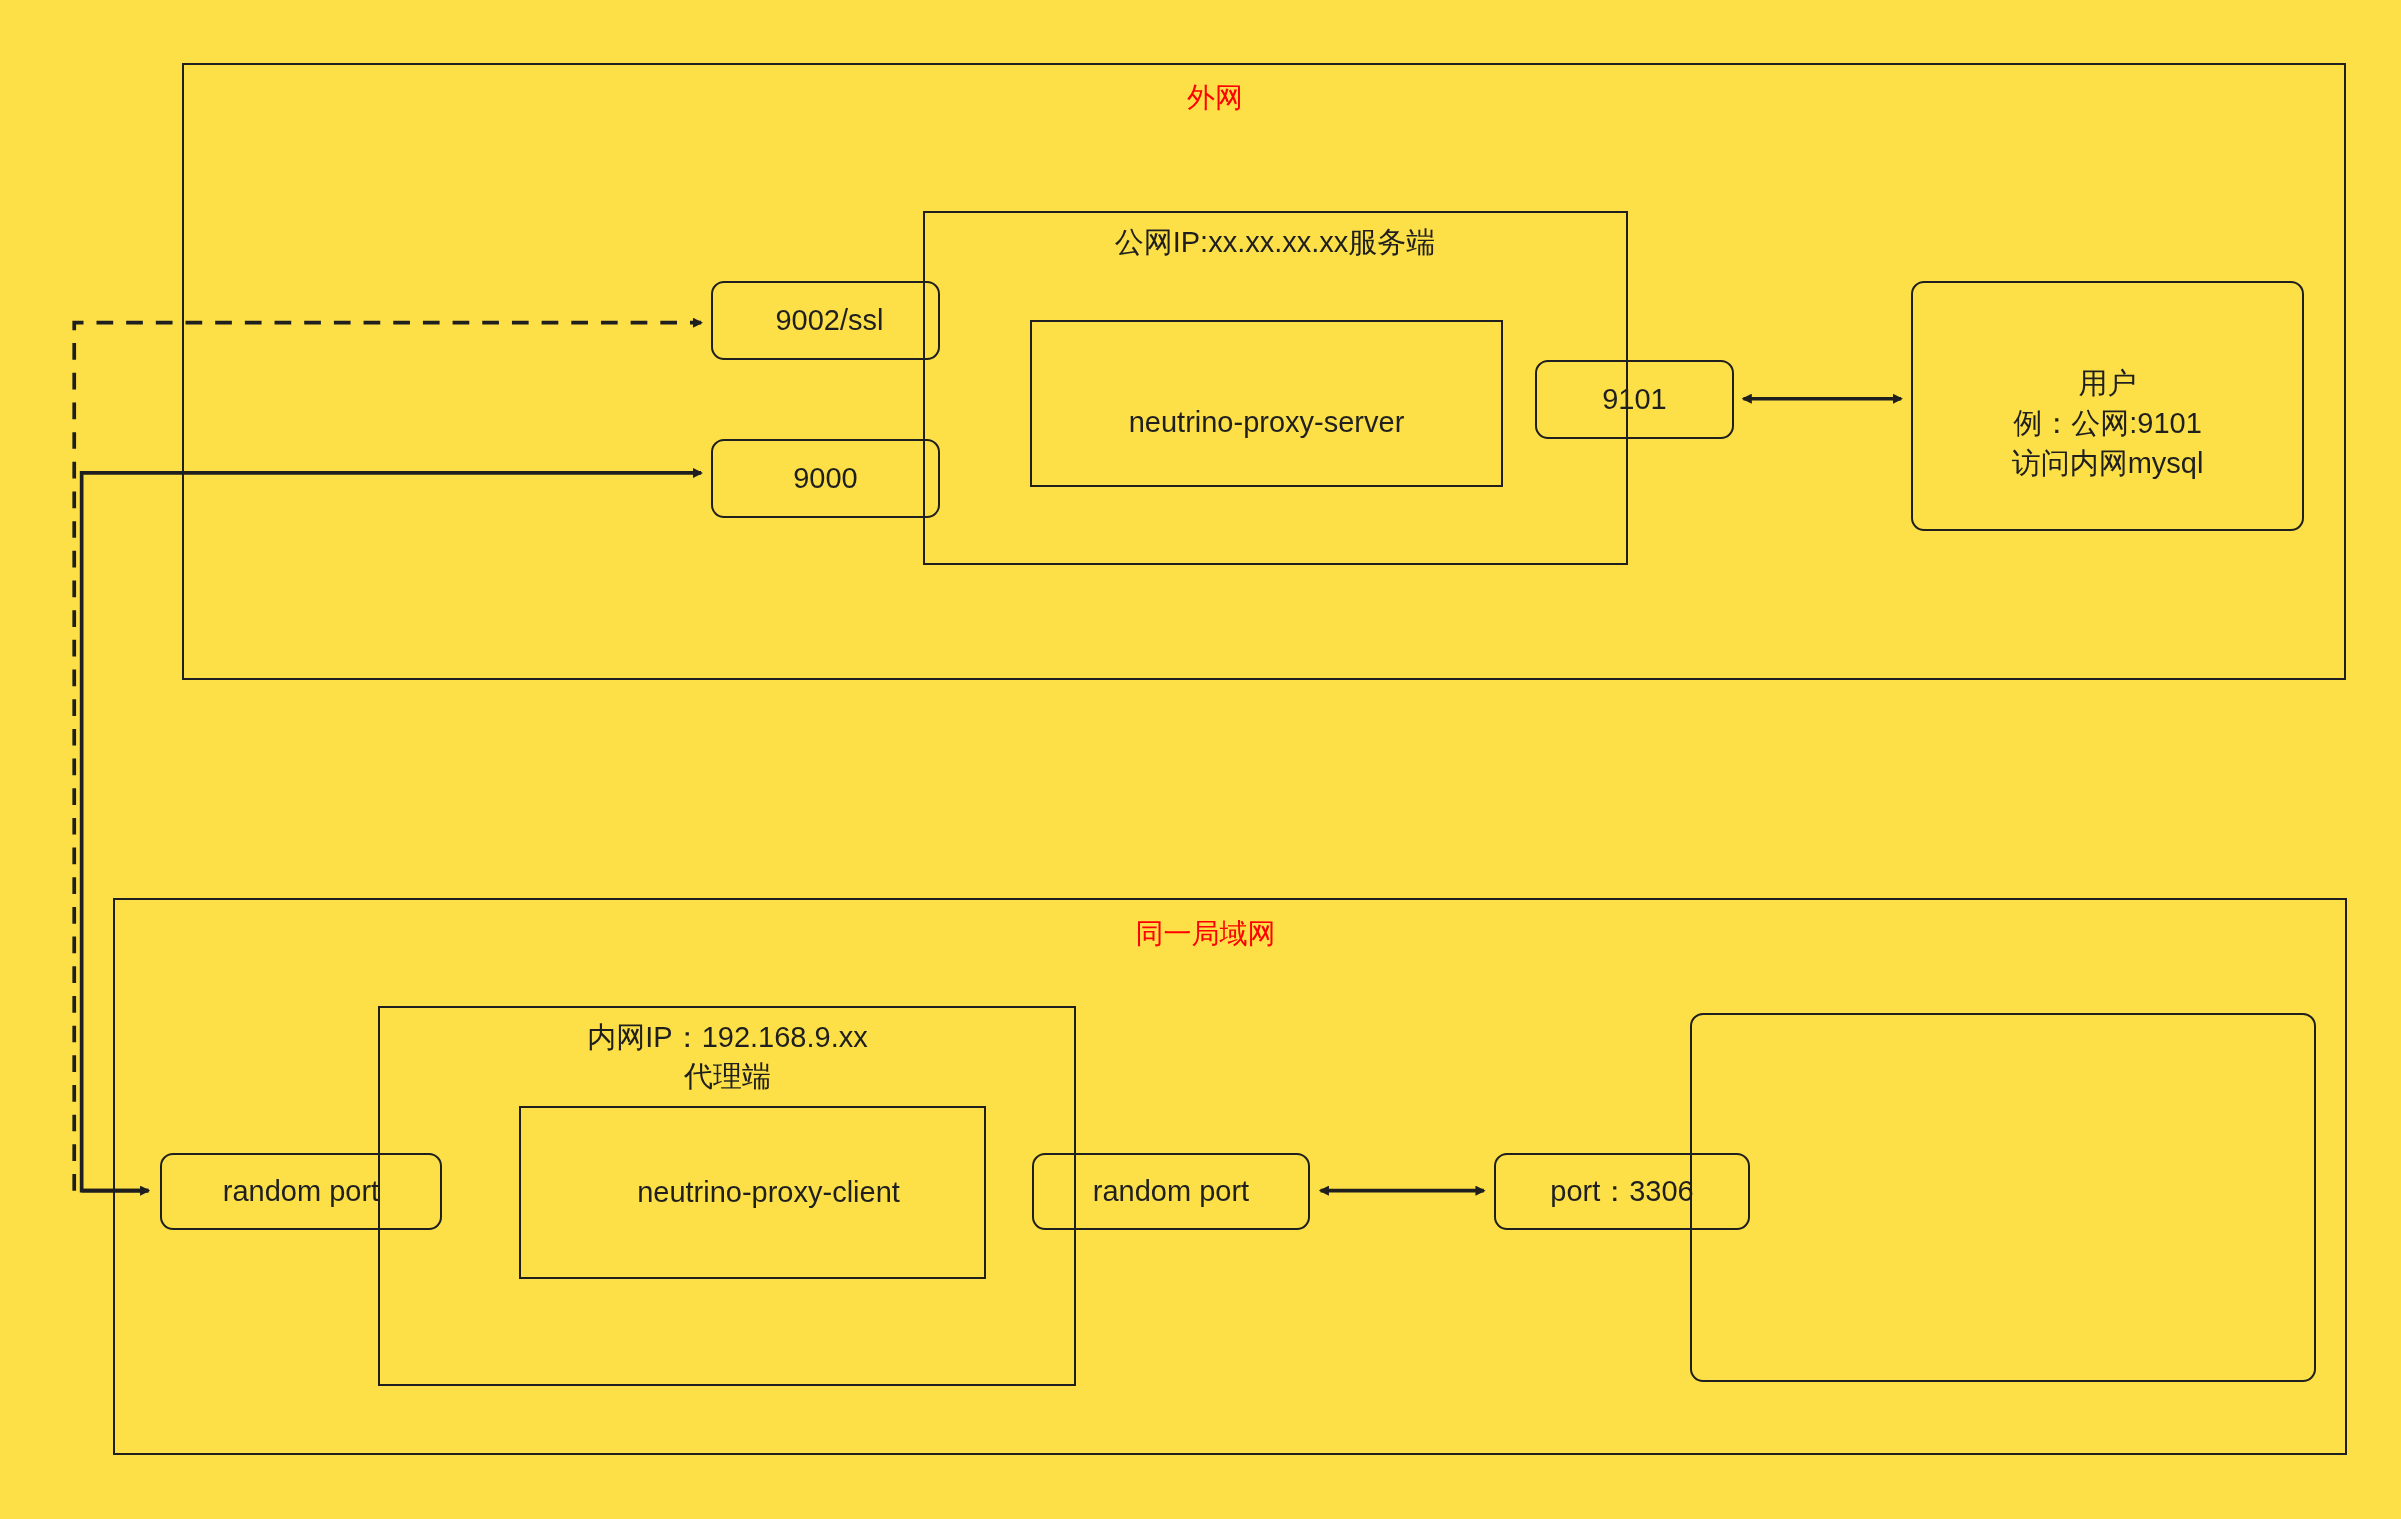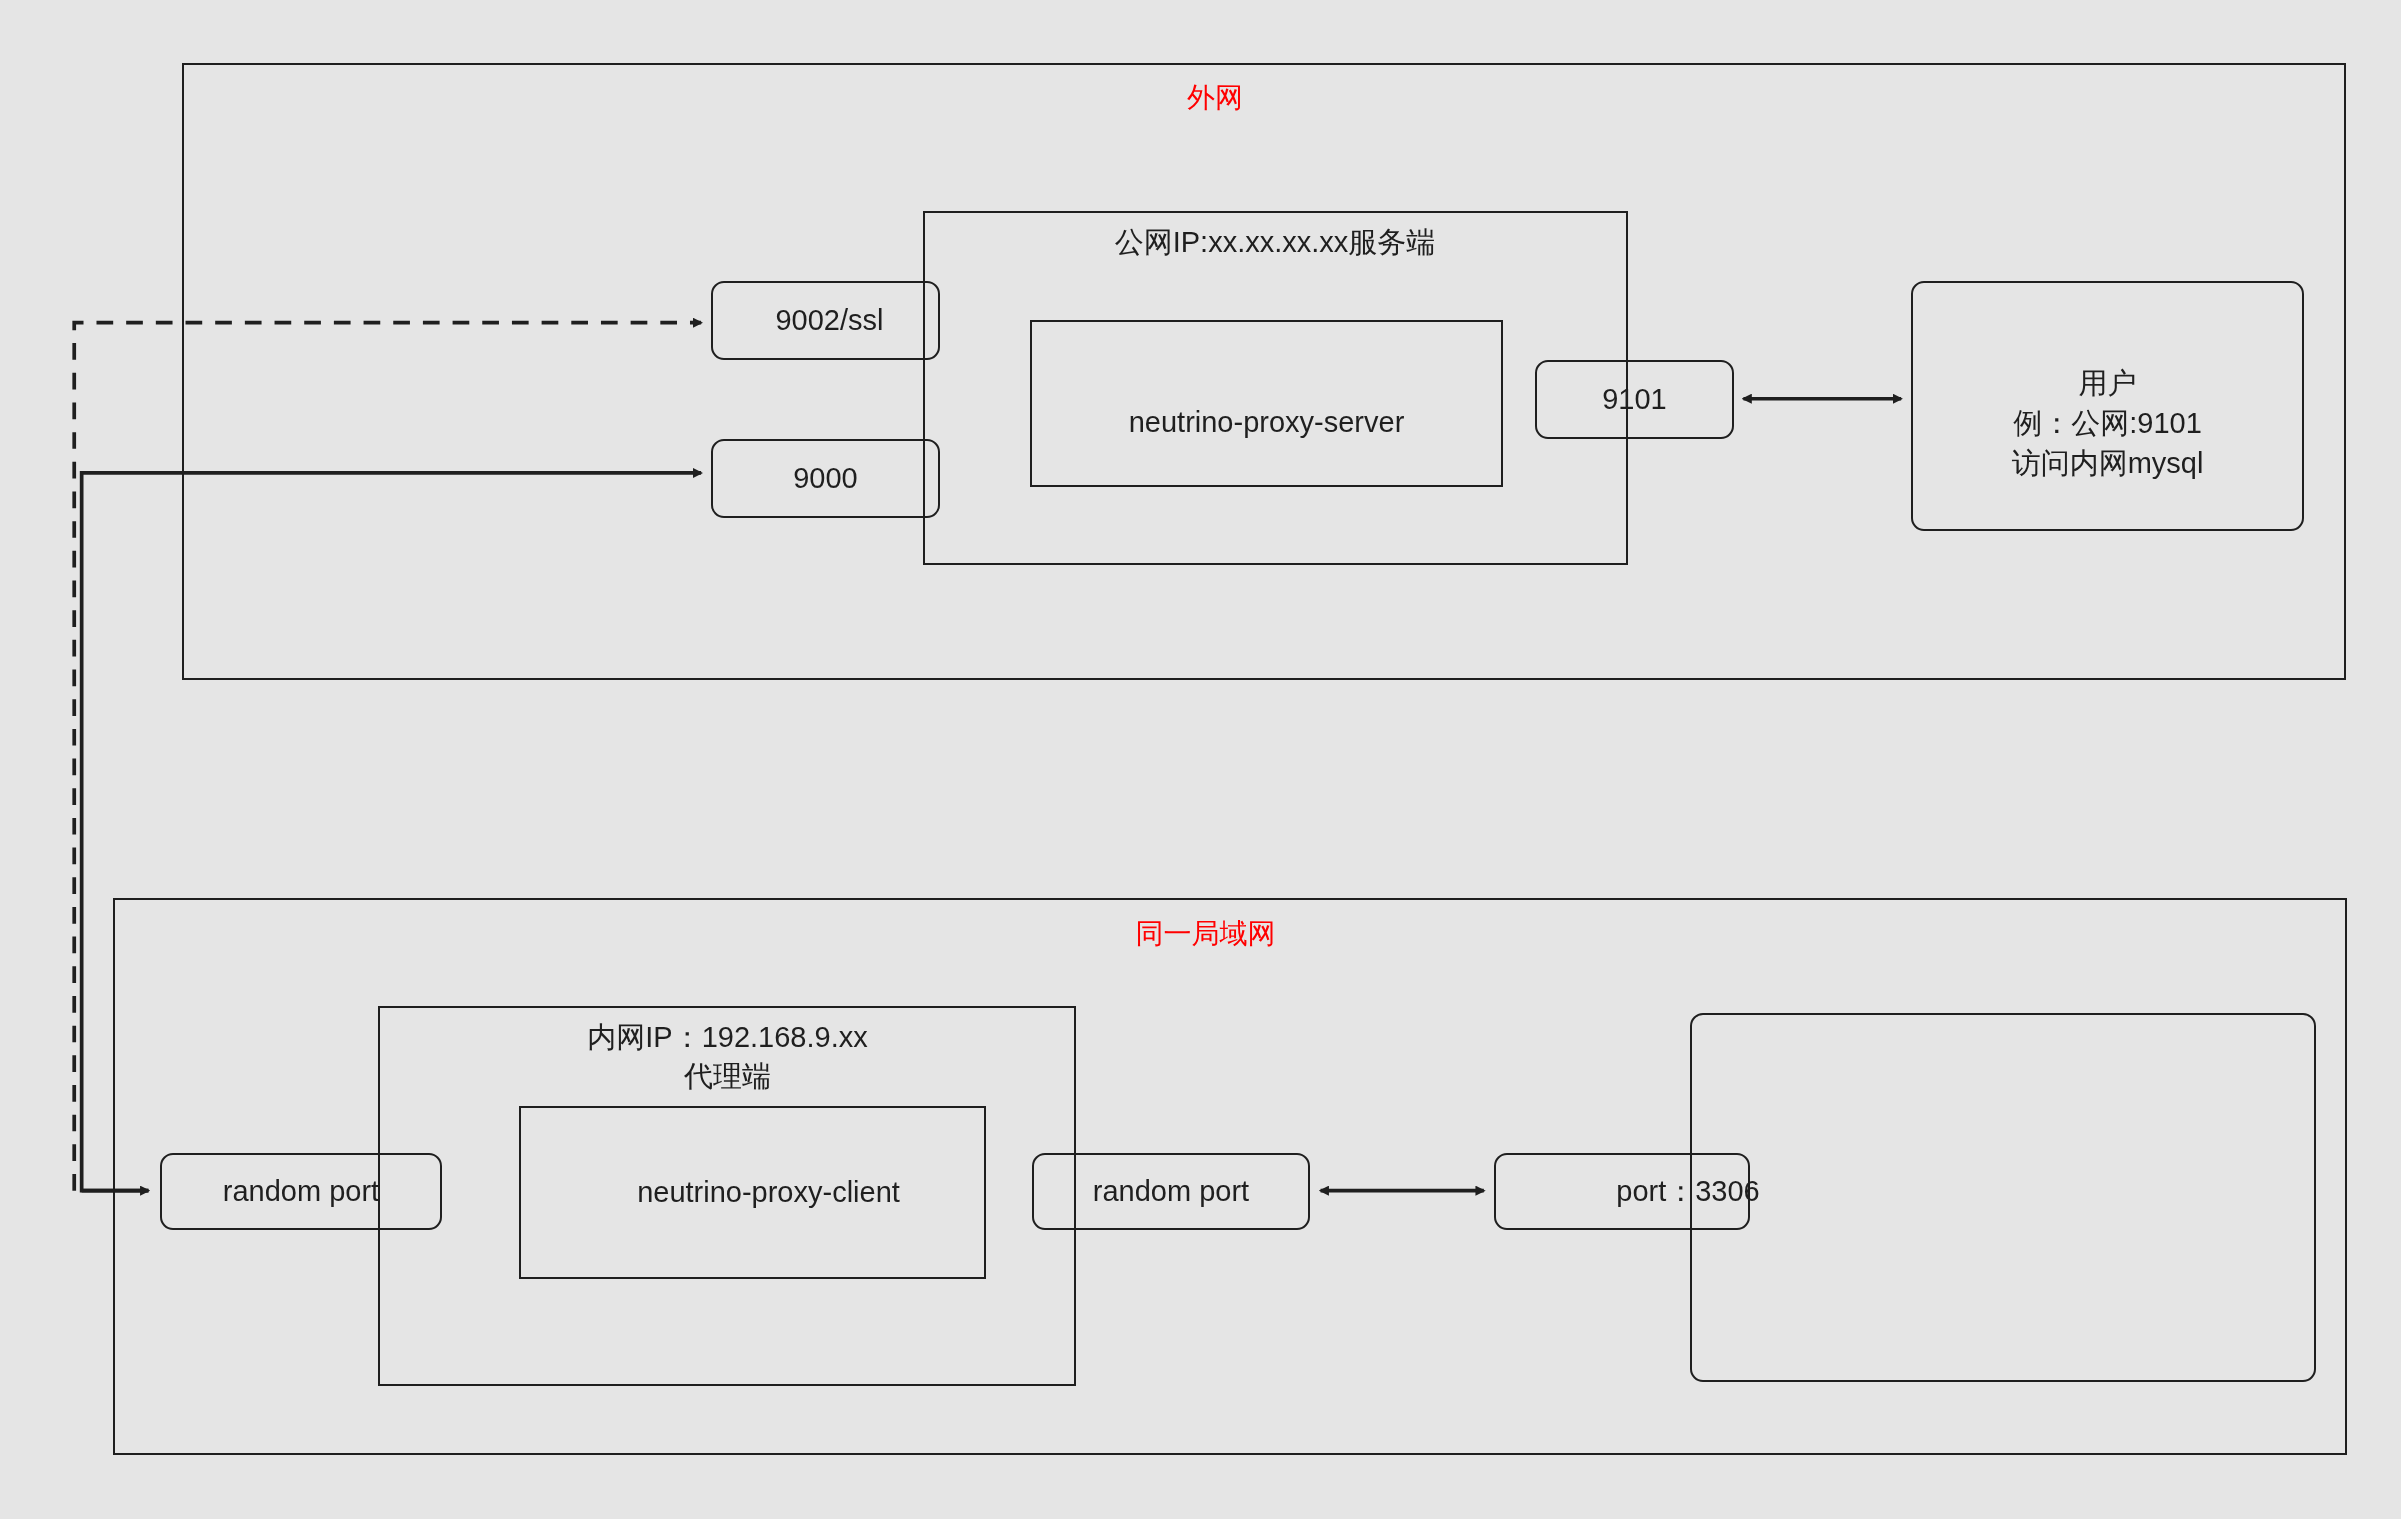--- a/index.html
+++ b/index.html
@@ -7,21 +7,21 @@
     padding: 0;
     background: #ffffff;
   }
   body {
     font-family: "Liberation Sans", sans-serif;
   }
   #canvas {
     position: relative;
     width: 2401px;
     height: 1519px;
-    background: #e5e5e5;
+    background: #fde047;
     overflow: hidden;
   }
   .box {
     position: absolute;
     box-sizing: border-box;
     border: 2.8px solid #1f1f1f;
     background: transparent;
   }
   .rounded {
     border-radius: 13px;
@@ -101,21 +101,21 @@
   <div class="box" style="left:519px; top:1106px; width:467px; height:173px;"></div>
   <div class="centered-text" style="left:519px; top:1106px; width:499px; height:173px;">neutrino-proxy-client</div>
 
   <div class="box rounded" style="left:160px; top:1153px; width:282px; height:77px;"></div>
   <div class="centered-text" style="left:160px; top:1153px; width:282px; height:77px;">random port</div>
 
   <div class="box rounded" style="left:1032px; top:1153px; width:278px; height:77px;"></div>
   <div class="centered-text" style="left:1032px; top:1153px; width:278px; height:77px;">random port</div>
 
   <div class="box rounded" style="left:1494px; top:1153px; width:256px; height:77px;"></div>
-  <div class="centered-text" style="left:1560px; top:1153px; width:256px; height:77px;">port：3306</div>
+  <div class="centered-text" style="left:1494px; top:1153px; width:256px; height:77px;">port：3306</div>
 
   <div class="box rounded" style="left:1690px; top:1013px; width:626px; height:369px;"></div>
 
   <svg class="lines" viewBox="0 0 2589 1638">
     <defs>
       <marker id="arrow-end" markerWidth="11" markerHeight="11" refX="9" refY="5.5" orient="auto" markerUnits="userSpaceOnUse">
         <path d="M0,0 L11,5.5 L0,11 z" fill="#1f1f1f"></path>
       </marker>
       <marker id="arrow-start" markerWidth="11" markerHeight="11" refX="2" refY="5.5" orient="auto" markerUnits="userSpaceOnUse">
         <path d="M11,0 L0,5.5 L11,11 z" fill="#1f1f1f"></path>

